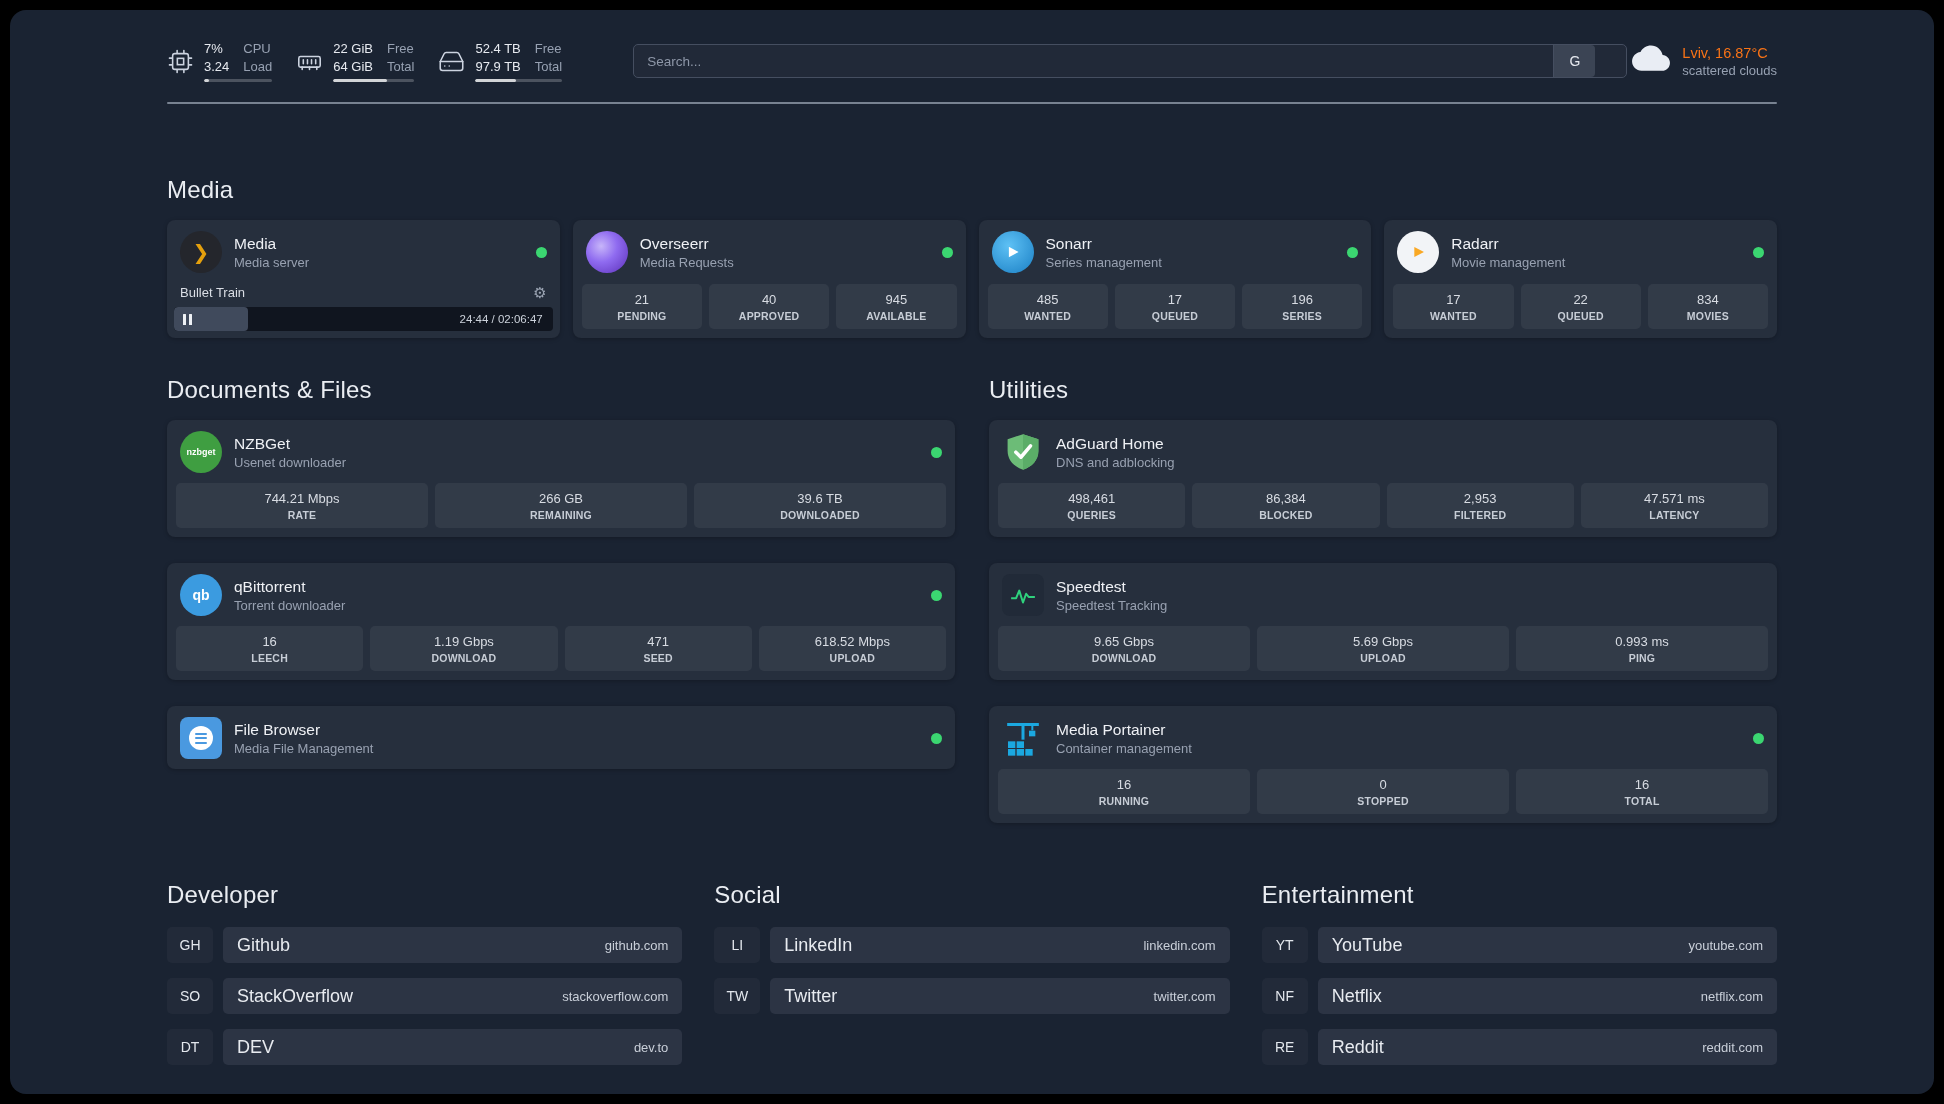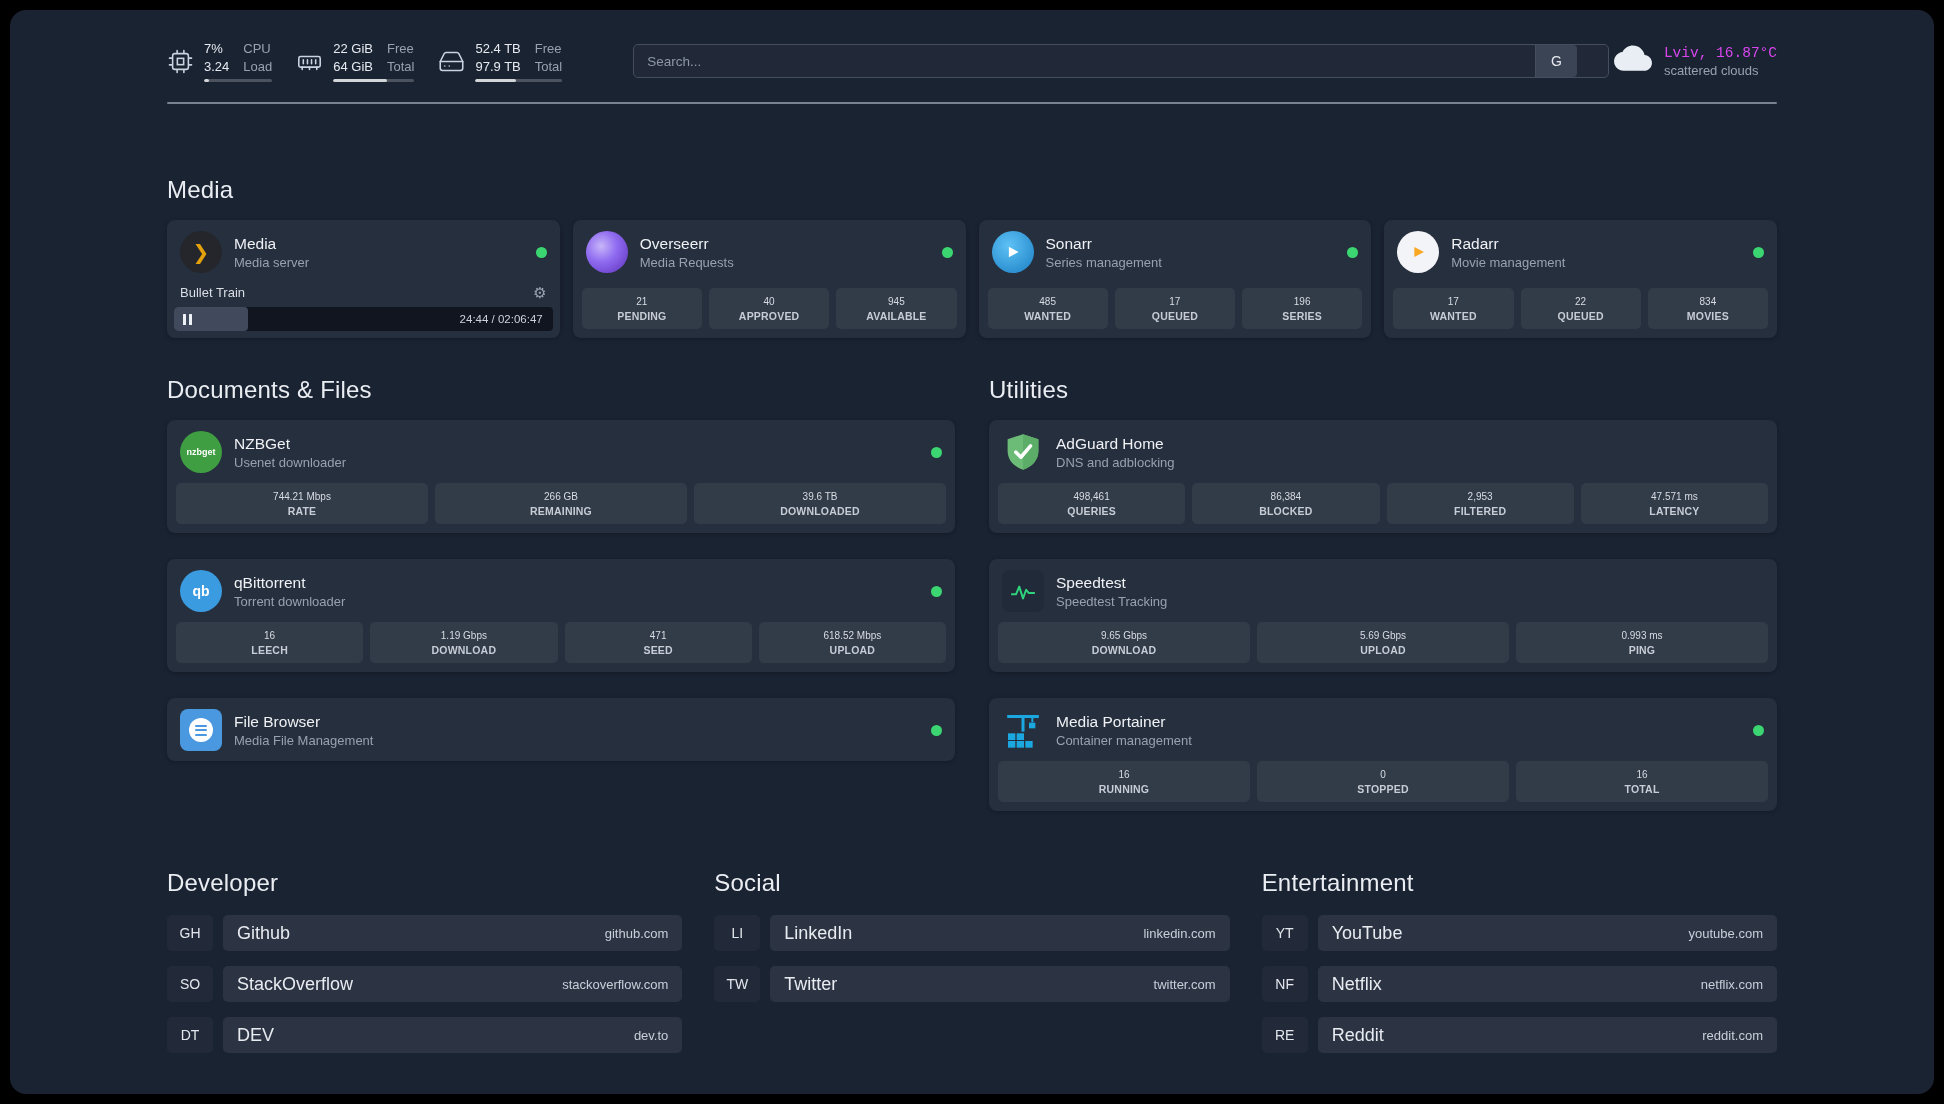--- a/index.html
+++ b/index.html
@@ -36,21 +36,21 @@
     margin-left: 31px;
   }
   .search::placeholder { color: #8e97a8; }
   .search-btn {
     position: absolute; top: 1px; right: 1px; bottom: 1px; width: 42px;
     background: #3b4454; border: none; border-left: 1px solid #454e60;
     border-radius: 0 4px 4px 0; color: #e7eaf0; font-size: 14px; cursor: pointer;
     font-family: inherit;
   }
   .weather { display: flex; align-items: center; gap: 12px; }
-  .weather-loc { font-size: 14.5px; color: #d946ef; font-family: Liberation Mono, monospace; }
+  .weather-loc { font-size: 14.5px; color: #f97316; }
   .weather-cond { font-size: 13px; color: #97a1b2; margin-top: 2px; }
 
   .divider { margin-top: 20px; height: 2px; background: #c7d1e0; opacity: 0.55; border-radius: 1px; }
 
   
   .sec-title { font-size: 24px; font-weight: 500; color: #eaedf2; letter-spacing: 0.2px; }
   .sec-media { margin-top: 72px; }
   .grid4 { margin-top: 16px; display: grid; grid-template-columns: repeat(4, 1fr); gap: 13px; align-items: stretch; }
   .two-col { margin-top: 38px; display: grid; grid-template-columns: 1fr 1fr; gap: 34px; }
   .stack { margin-top: 16px; display: flex; flex-direction: column; gap: 26px; }
@@ -61,21 +61,21 @@
     box-shadow: 0 1px 4px rgba(0,0,0,0.25); display: flex; flex-direction: column;
   }
   .card-head { display: flex; align-items: center; gap: 12px; padding: 11px 13px 10px; }
   .svc-meta { min-width: 0; }
   .svc-name { font-size: 15.5px; font-weight: 500; color: #eff1f5; }
   .svc-desc { font-size: 13px; color: #98a1b1; margin-top: 2px; }
   .dot { margin-left: auto; width: 11px; height: 11px; border-radius: 50%; background: #3bd671; flex: 0 0 auto; }
 
   .stats { display: flex; gap: 7px; padding: 0 9px 9px; margin-top: auto; }
   .stat { flex: 1; background: rgba(255,255,255,0.06); border-radius: 5px; text-align: center; padding: 8px 3px 7px; }
-  .stat-v { font-size: 10px; color: #d8dce3; }
+  .stat-v { font-size: 13px; color: #d8dce3; }
   .stat-l { font-size: 10.5px; font-weight: 700; color: #c7cdd6; margin-top: 3px; letter-spacing: 0.2px; }
 
   
   .svc-icon { width: 42px; height: 42px; flex: 0 0 auto; display: grid; place-items: center; border-radius: 8px; }
   .icon-plex { background: #24262c; border-radius: 50%; }
   .icon-plex b { color: #e5a00d; font-size: 20px; font-weight: 700; }
   .icon-overseerr { border-radius: 50%; background: radial-gradient(circle at 36% 36%, #c7b5f9 0%, #8f6bf0 42%, #5b2fb8 100%); }
   .icon-sonarr { border-radius: 50%; background: radial-gradient(circle at 40% 35%, #5ec1f5, #1a7fc4); }
   .icon-radarr { border-radius: 50%; background: #f2f4f7; }
   .icon-nzbget { border-radius: 50%; background: #3f9e41; }

